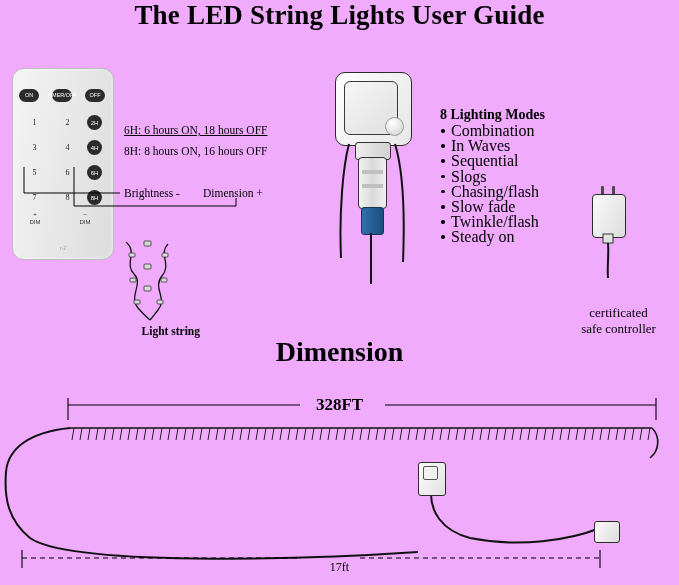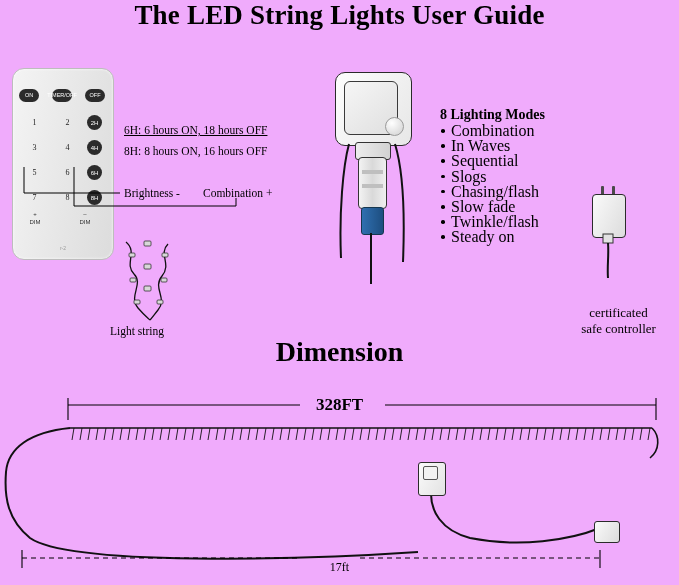--- a/index.html
+++ b/index.html
@@ -225,23 +225,24 @@
     text-align: center;
     font-size: 13px;
     line-height: 16px;
     font-family: "Liberation Serif", serif;
   }
 
   
   #lightstring-label {
     left: 110px; top: 325px;
     width: 90px;
-    text-align: left;
+    text-align: right;
     font-size: 11.5px;
     font-family: "Liberation Serif", serif;
+    font-weight: bold;
   }
 
   
   #dimension-title {
     left: 0px; top: 336px;
     width: 679px;
     text-align: center;
     font-size: 28px;
     font-weight: bold;
     font-family: "Liberation Serif", serif;
@@ -318,21 +319,21 @@
     <div class="rdim" style="left:62px; top:142px; width:20px;">–</div>
     <div class="rdim" style="left:62px; top:150px; width:20px;">DIM</div>
 
     <div id="remote-logo">r-2</div>
   </div>
 
   <div class="abs timer-line" style="left:124px; top:124px;text-decoration:underline;">6H: 6 hours ON, 18 hours OFF</div>
   <div class="abs timer-line" style="left:124px; top:145px;">8H: 8 hours ON, 16 hours OFF</div>
 
   <div class="abs bright-line" style="left:124px; top:187px;">Brightness -</div>
-  <div class="abs bright-line" style="left:203px; top:187px;">Combination +</div>
+  <div class="abs bright-line" style="left:203px; top:187px;">Dimension +</div>
 
   <svg class="abs" style="left:0; top:0;" width="679" height="585">
     <path d="M24,167 L24,193 L120,193" stroke="#000" stroke-width="1" fill="none"></path>
     <path d="M74,167 L74,206 L236,206 L236,198" stroke="#000" stroke-width="1" fill="none"></path>
   </svg>
 
   <svg class="abs" style="left:118px; top:238px;" width="86" height="86">
     <path d="M8,4 C20,14 6,26 16,36 C26,46 10,58 20,70 C26,77 30,80 32,82" stroke="#111" stroke-width="1.3" fill="none"></path>
     <path d="M50,6 C40,16 54,26 44,38 C34,50 50,60 40,72 C36,77 34,80 32,82" stroke="#111" stroke-width="1.3" fill="none"></path>
     <g fill="#d8d8d8" stroke="#333" stroke-width="0.8">

